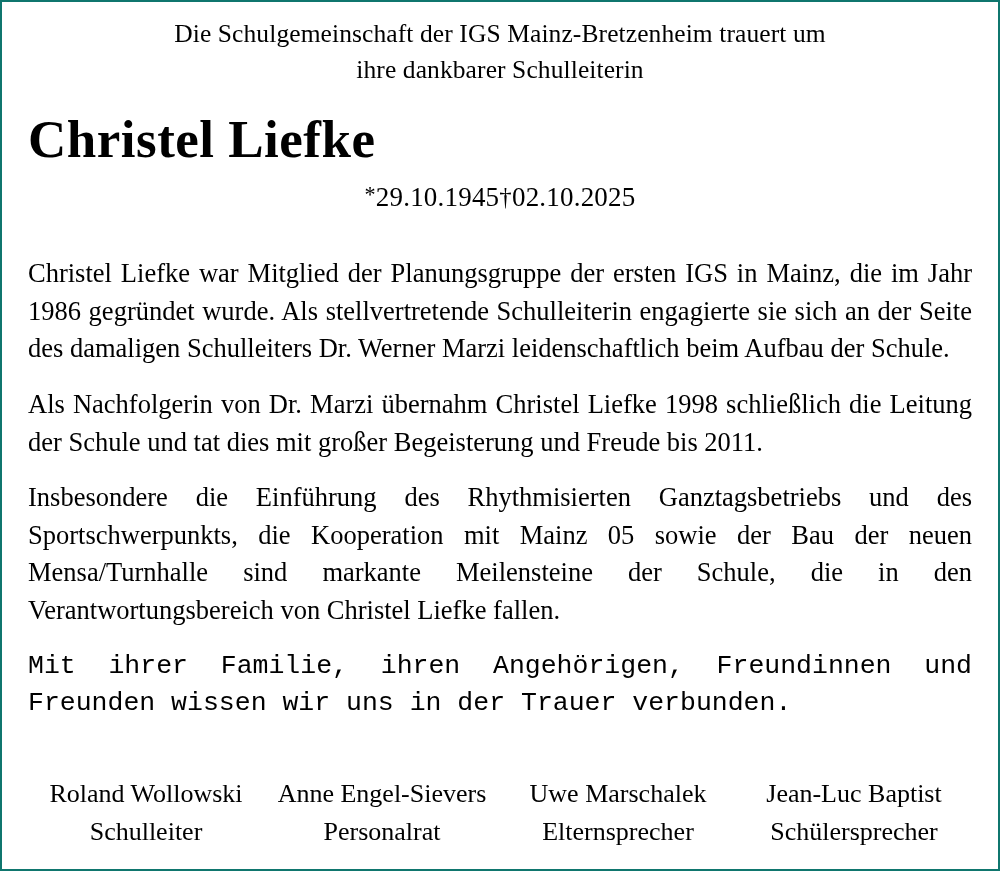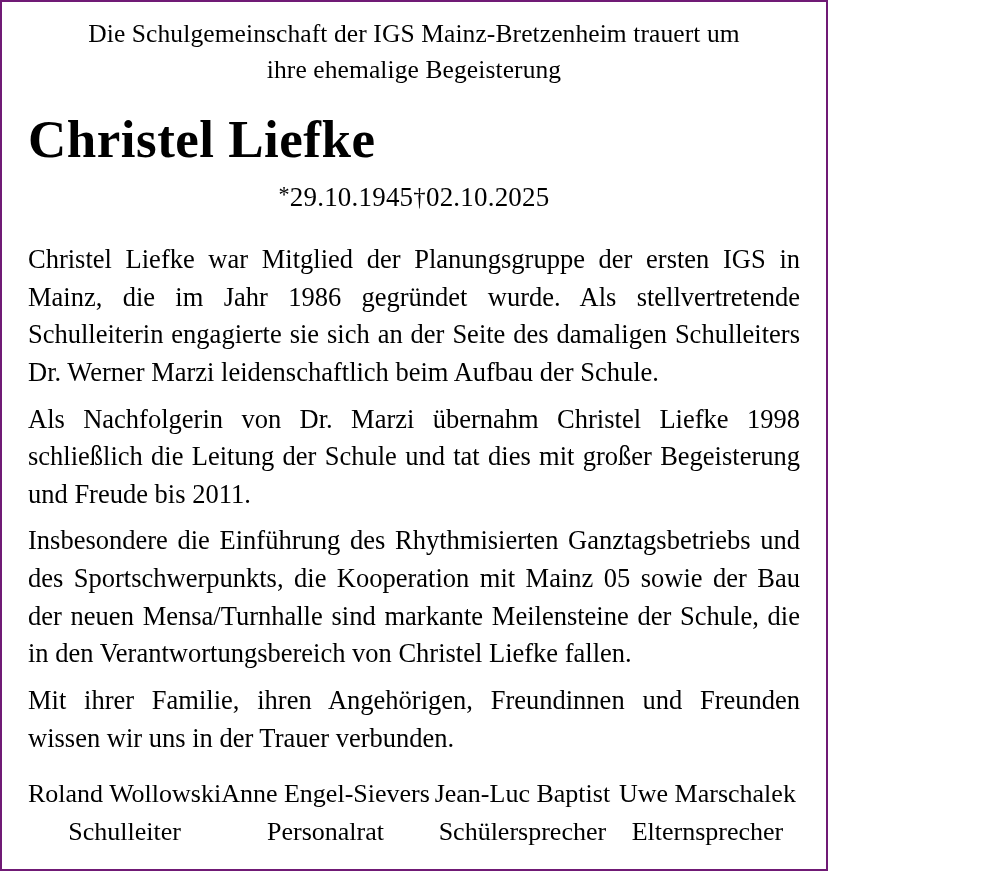--- a/index.html
+++ b/index.html
@@ -12,23 +12,23 @@
     width: 1000px;
     height: 871px;
     overflow: hidden;
     font-family: "Liberation Serif", "DejaVu Serif", serif;
     color: #000000;
     -webkit-font-smoothing: antialiased;
   }
 
   .notice {
     box-sizing: border-box;
-    width: 828px;
+    width: 1000px;
     height: 871px;
-    border: 2px solid #701a75;
+    border: 2px solid #0f766e;
     background: #ffffff;
     padding: 14px 26px 10px 26px;
     display: flex;
     flex-direction: column;
   }
 
   
   .header {
     text-align: center;
     font-size: 25.5px;
@@ -66,24 +66,24 @@
 
   
   .body-text {
     margin-top: 24px;
     font-size: 26.5px;
     line-height: 1.42;
   }
   .para {
     text-align: justify;
     text-justify: inter-word;
-    margin: 4px 0 9px 0;
+    margin: 18px 0 9px 0;
     hyphens: none;
   }
-  .para:last-child { margin-bottom: 0; }
+  .para:last-child { margin-bottom: 0; font-family: Liberation Mono, monospace; }
 
   
   .signatures {
     margin-top: auto;
     padding-top: 18px;
     padding-bottom: 8px;
     display: flex;
     align-items: flex-start;
   }
   .sig-col {
@@ -95,21 +95,21 @@
   .sig-name { display: block; white-space: nowrap; }
   .sig-role { display: block; white-space: nowrap; }
 </style>
 </head>
 <body>
 
 <div class="notice">
 
   <div class="header">
     <span class="header-line">Die Schulgemeinschaft der IGS Mainz-Bretzenheim trauert um</span>
-    <span class="header-line">ihre ehemalige Begeisterung</span>
+    <span class="header-line">ihre dankbarer Schulleiterin</span>
   </div>
 
   <div class="deceased-name">Christel Liefke</div>
 
   <div class="dates">
     <span class="date-birth"><span class="sym sym-birth">*</span><span>29.10.1945</span></span><span class="date-death"><span class="sym">†</span><span>02.10.2025</span></span>
   </div>
 
   <div class="body-text">
     <p class="para">Christel Liefke war Mitglied der Planungsgruppe der ersten IGS in Mainz, die im Jahr 1986 gegründet wurde. Als stellvertretende Schulleiterin engagierte sie sich an der Seite des damaligen Schulleiters Dr. Werner Marzi leidenschaftlich beim Aufbau der Schule.</p>
@@ -121,22 +121,22 @@
   <div class="signatures">
     <div class="sig-col">
       <span class="sig-name">Roland Wollowski</span>
       <span class="sig-role">Schulleiter</span>
     </div>
     <div class="sig-col">
       <span class="sig-name">Anne Engel-Sievers</span>
       <span class="sig-role">Personalrat</span>
     </div>
     <div class="sig-col">
+      <span class="sig-name">Uwe Marschalek</span>
+      <span class="sig-role">Elternsprecher</span>
+    </div>
+    <div class="sig-col">
       <span class="sig-name">Jean-Luc Baptist</span>
       <span class="sig-role">Schülersprecher</span>
-    </div>
-    <div class="sig-col">
-      <span class="sig-name">Uwe Marschalek</span>
-      <span class="sig-role">Elternsprecher</span>
     </div>
   </div>
 
 </div>
 
 </body></html>

